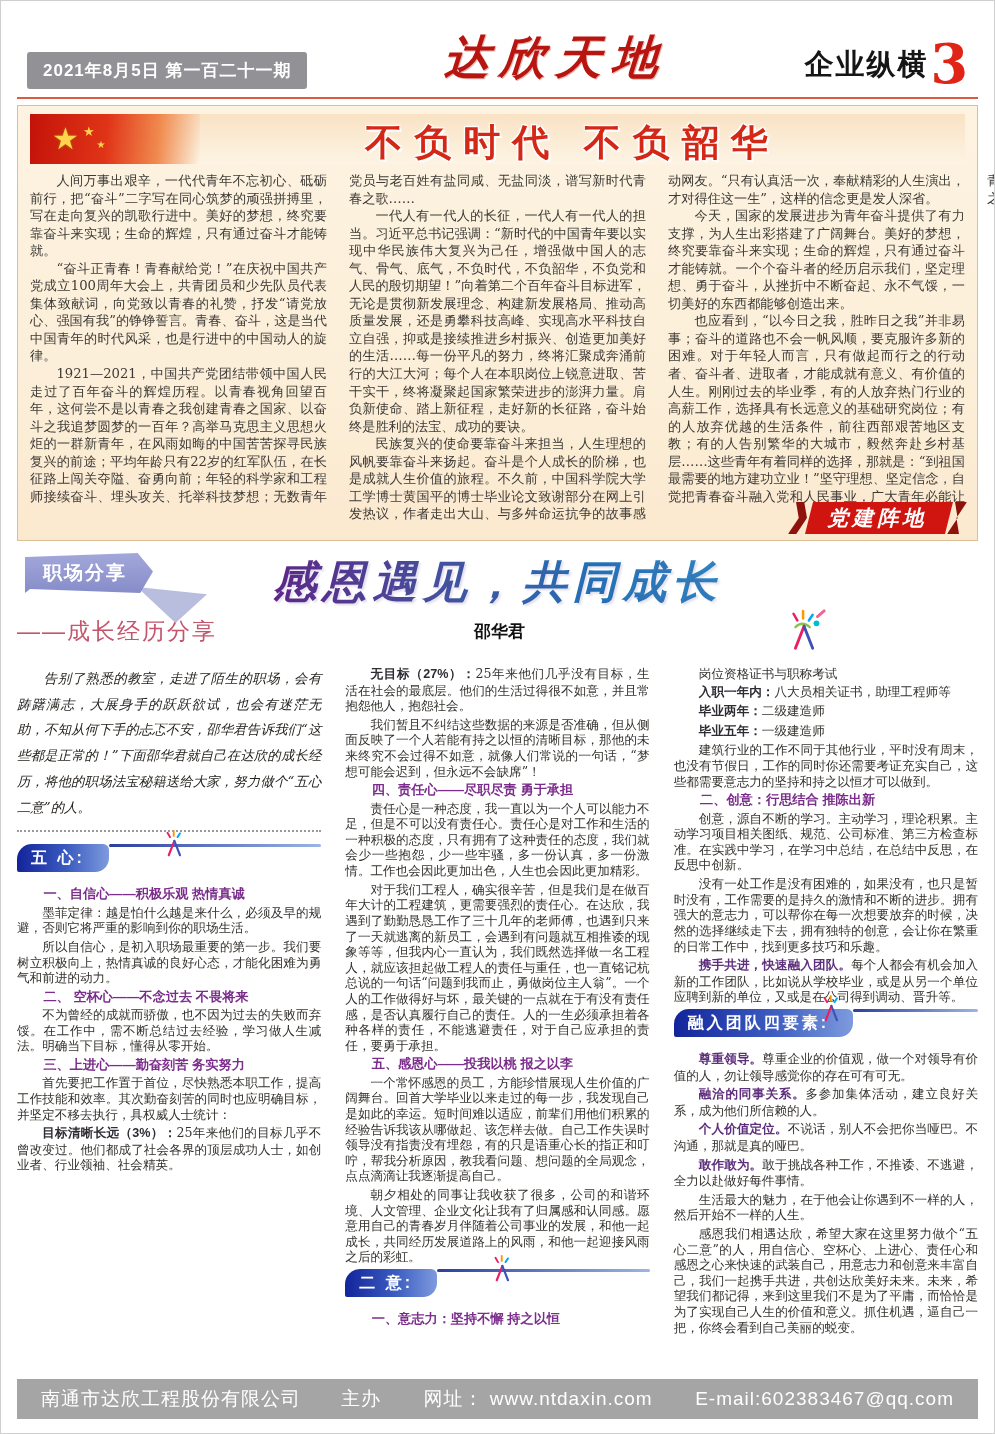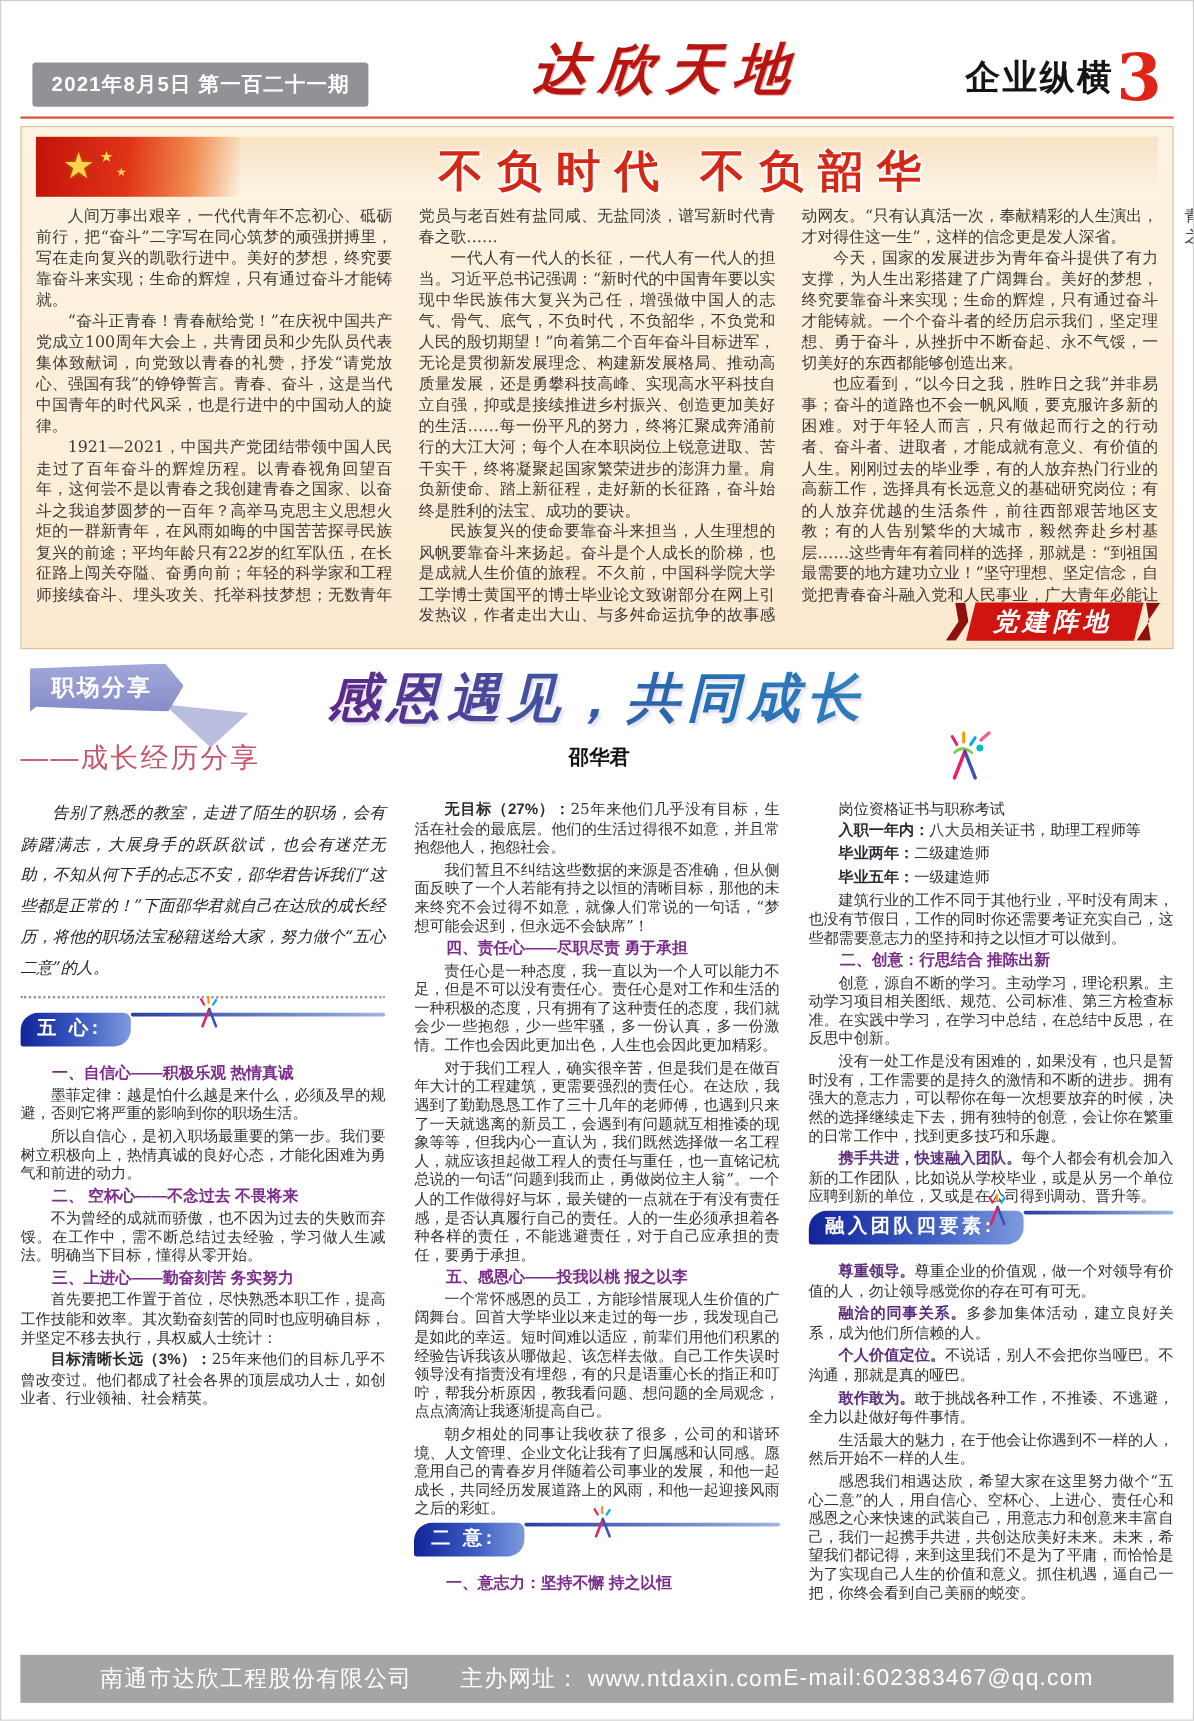--- a/index.html
+++ b/index.html
@@ -99,21 +99,21 @@
 
   .h-purple { color:#7b2d8b; font-weight:bold; text-indent:2em; margin: 3px 0 2px 0; font-size:13.2px; font-family:"Liberation Sans", sans-serif; }
   .lead-dark { font-weight:bold; color:#2f2b33; font-family:Liberation Sans, sans-serif; }
   .lead-purple { font-weight:bold; color:#5d2f7c; font-family:"Liberation Sans", sans-serif; }
   .cert-line { text-indent:2em; margin-bottom:2px; }
 
   
   .footer {
     position:absolute; left:16px; right:16px; bottom:14px; height:40px;
     background:#a5a5a5; color:#fff; display:flex; align-items:center;
-    justify-content:center; padding: 0 24px;
+    justify-content:space-between; padding: 0 24px;
     font-family:"Liberation Sans", sans-serif; font-size:19px; letter-spacing:1px;
   }
   .footer .grp { display:flex; gap:40px; }
 </style>
 </head>
 <body>
 
 <div class="page">
 
   <div class="header">

